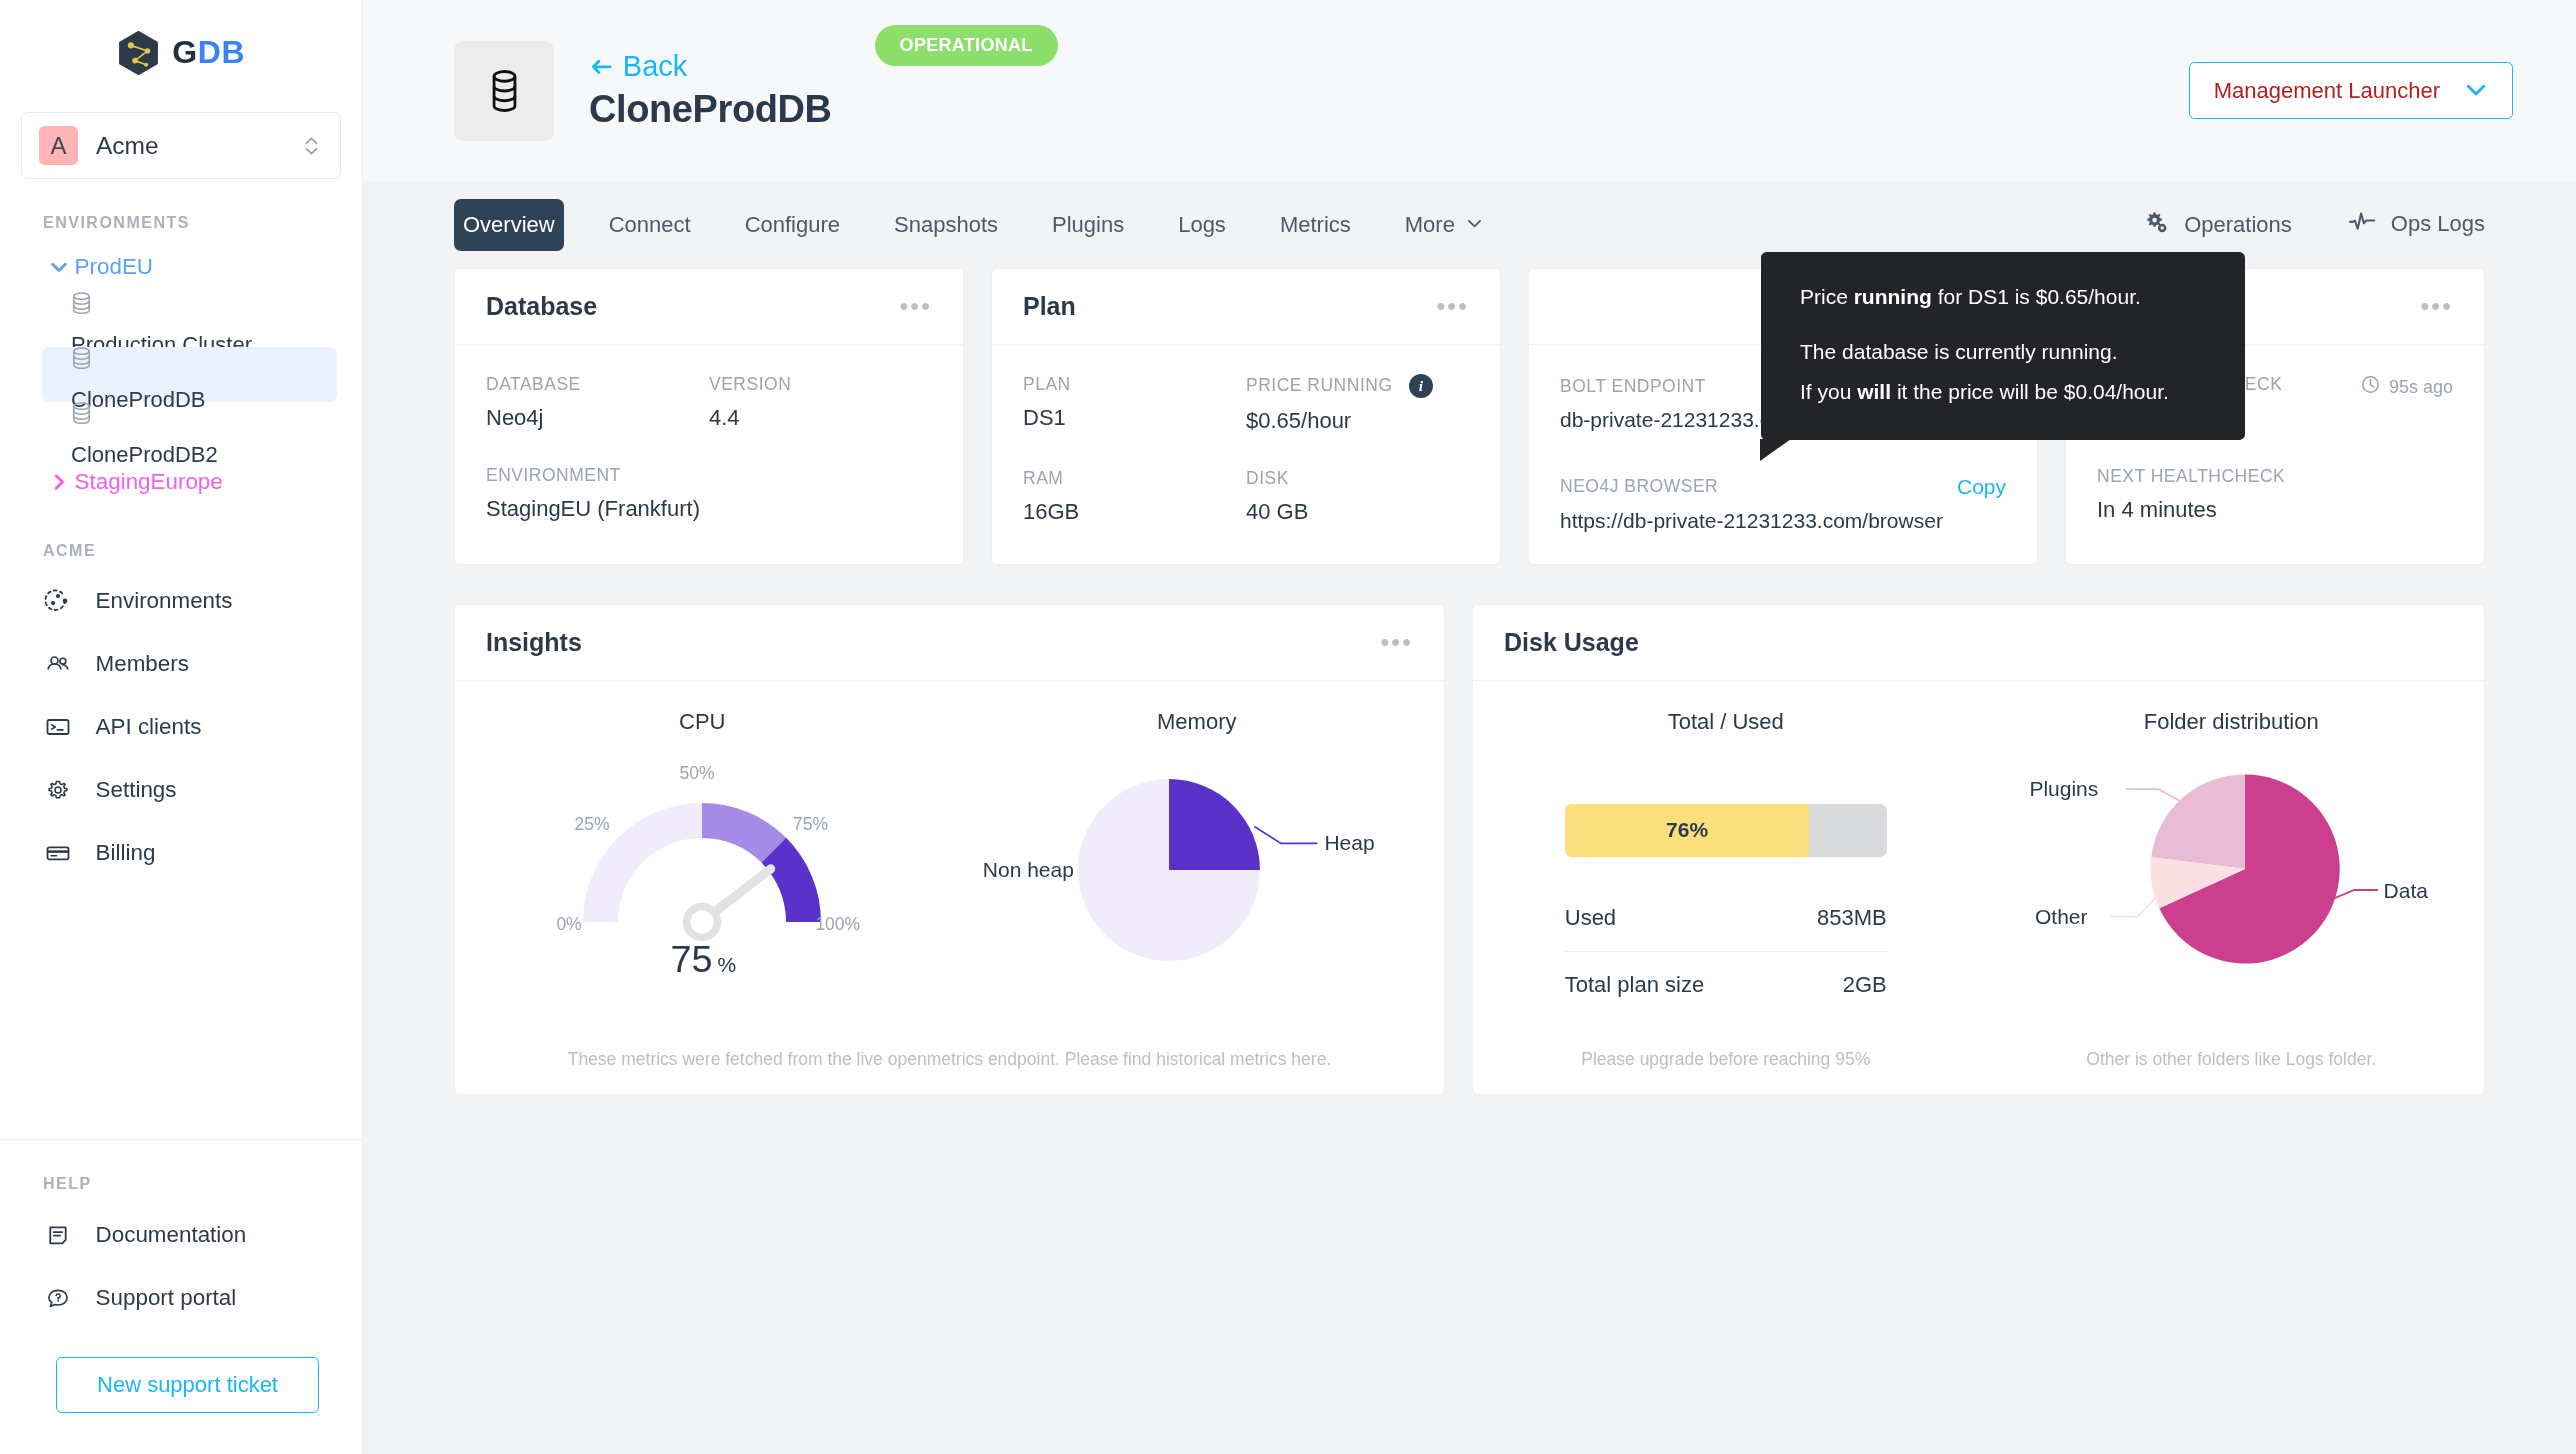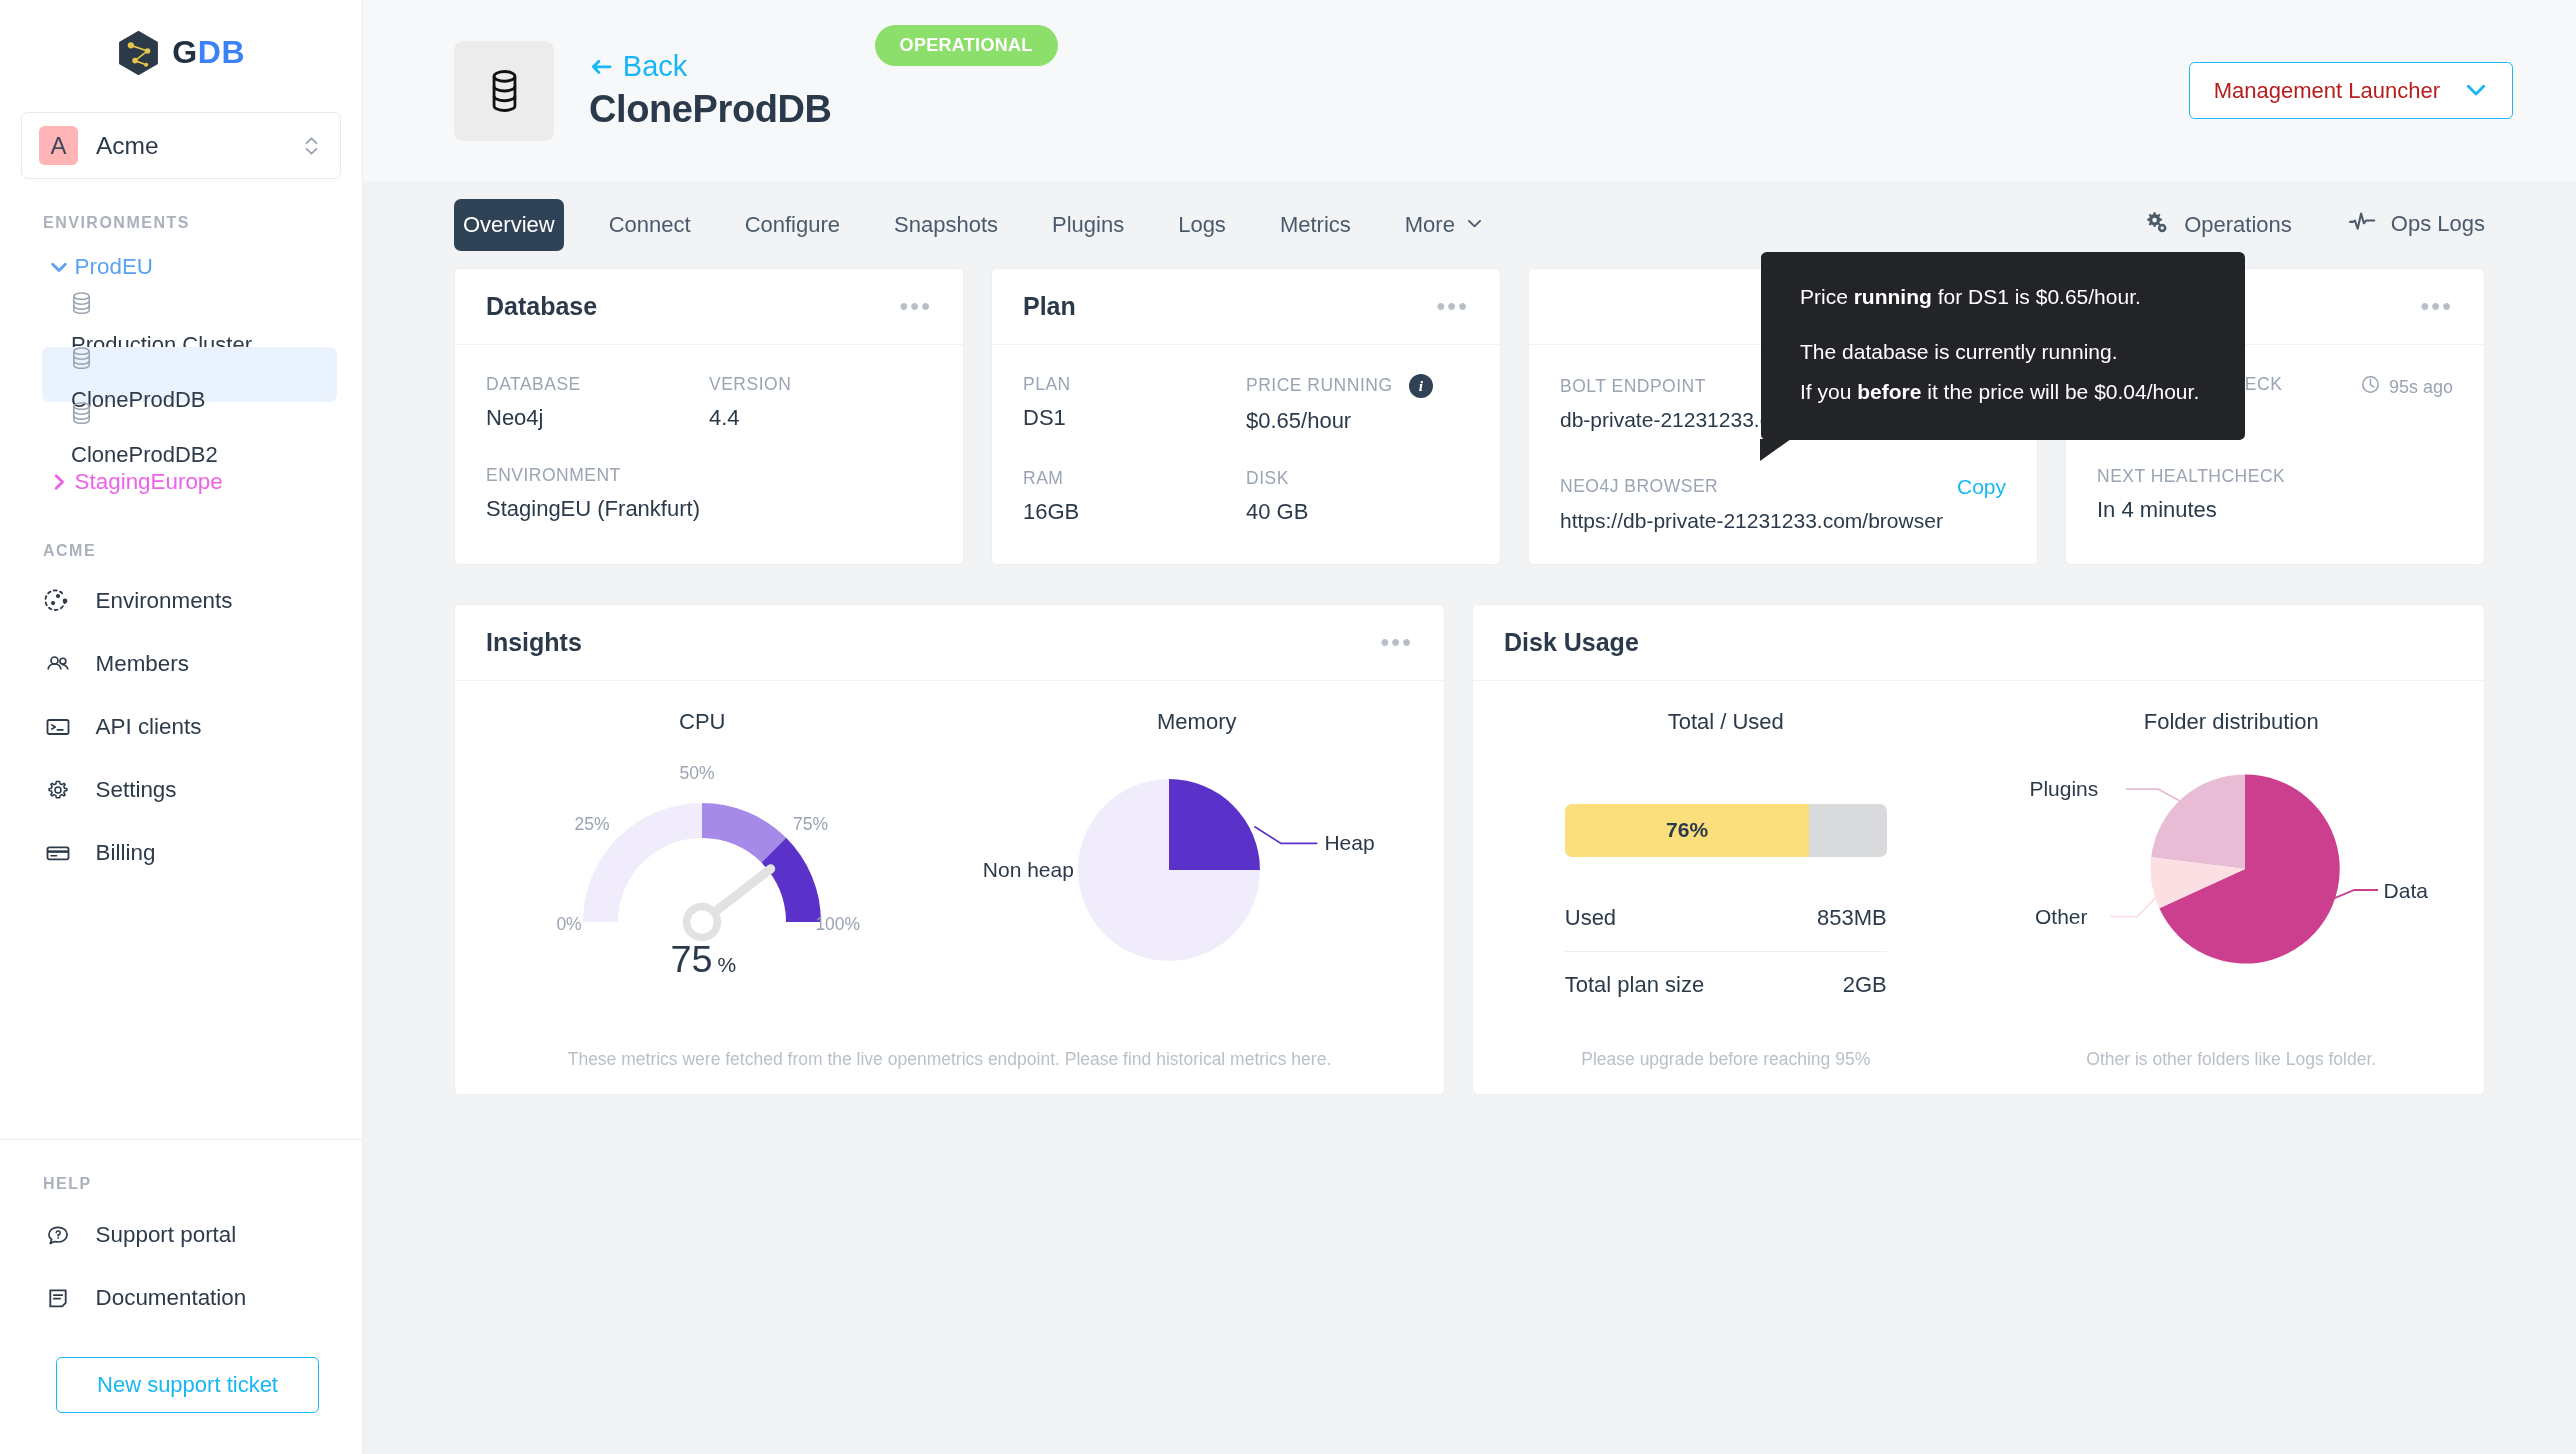--- a/index.html
+++ b/index.html
@@ -357,36 +357,36 @@
     </div>
 
     <div class="sb-spacer"></div>
     <div class="sb-divider"></div>
 
     <div class="section-label">HELP</div>
 
     <div class="nav-item">
       <span class="nav-icon">
         <svg width="28" height="28" viewBox="0 0 40 40">
+            <path d="M9 9 h22 v18 l-5 5 h-17 z" stroke="#2d3a4a" stroke-width="2.6" fill="none" stroke-linejoin="round"></path>
+            <path d="M14 16 h12 M14 21 h9" stroke="#2d3a4a" stroke-width="2.4" stroke-linecap="round"></path>
+          </svg>
+      </span>
+      <span>Documentation</span>
+    </div>
+
+    <div class="nav-item">
+      <span class="nav-icon">
+        <svg width="28" height="28" viewBox="0 0 40 40">
             <path d="M20 9 c7.5 0 13 4.7 13 10.5 S27.5 30 20 30 c-1.6 0-3.2-.2-4.6-.6 L9 32 l2-5.6 C8.5 24.6 7 22.2 7 19.5 7 13.7 12.5 9 20 9 z" stroke="#2d3a4a" stroke-width="2.4" fill="none" stroke-linejoin="round"></path>
             <path d="M17.4 16.6 a2.8 2.8 0 1 1 2.8 3.2 v1.6" stroke="#2d3a4a" stroke-width="2.2" fill="none" stroke-linecap="round"></path>
             <circle cx="20.2" cy="24.2" r="1.2" fill="#2d3a4a"></circle>
           </svg>
       </span>
       <span>Support portal</span>
-    </div>
-
-    <div class="nav-item">
-      <span class="nav-icon">
-        <svg width="28" height="28" viewBox="0 0 40 40">
-            <path d="M9 9 h22 v18 l-5 5 h-17 z" stroke="#2d3a4a" stroke-width="2.6" fill="none" stroke-linejoin="round"></path>
-            <path d="M14 16 h12 M14 21 h9" stroke="#2d3a4a" stroke-width="2.4" stroke-linecap="round"></path>
-          </svg>
-      </span>
-      <span>Documentation</span>
     </div>
 
     <button class="ticket-btn">New support ticket</button>
   </aside>
 
   <main class="main">
 
     <div class="topbar">
       <div class="db-tile">
         <svg width="39" height="46" viewBox="0 0 56 66">
@@ -680,19 +680,19 @@
             <div>Please upgrade before reaching 95%</div>
             <div>Other is other folders like Logs folder.</div>
           </div>
         </section>
       </div>
     </div>
 
     <div class="tooltip">
       <p><span>Price </span><b>running</b><span> for DS1 is $0.65/hour.</span></p>
       <p>The database is currently running.</p>
-      <p style="margin-top:5.6px"><span>If you </span><b>before</b><span> it the price will be $0.04/hour.</span></p>
+      <p style="margin-top:5.6px"><span>If you </span><b>will</b><span> it the price will be $0.04/hour.</span></p>
       <span class="tooltip-tail"></span>
     </div>
 
   </main>
 </div>
 
 
 </body></html>

